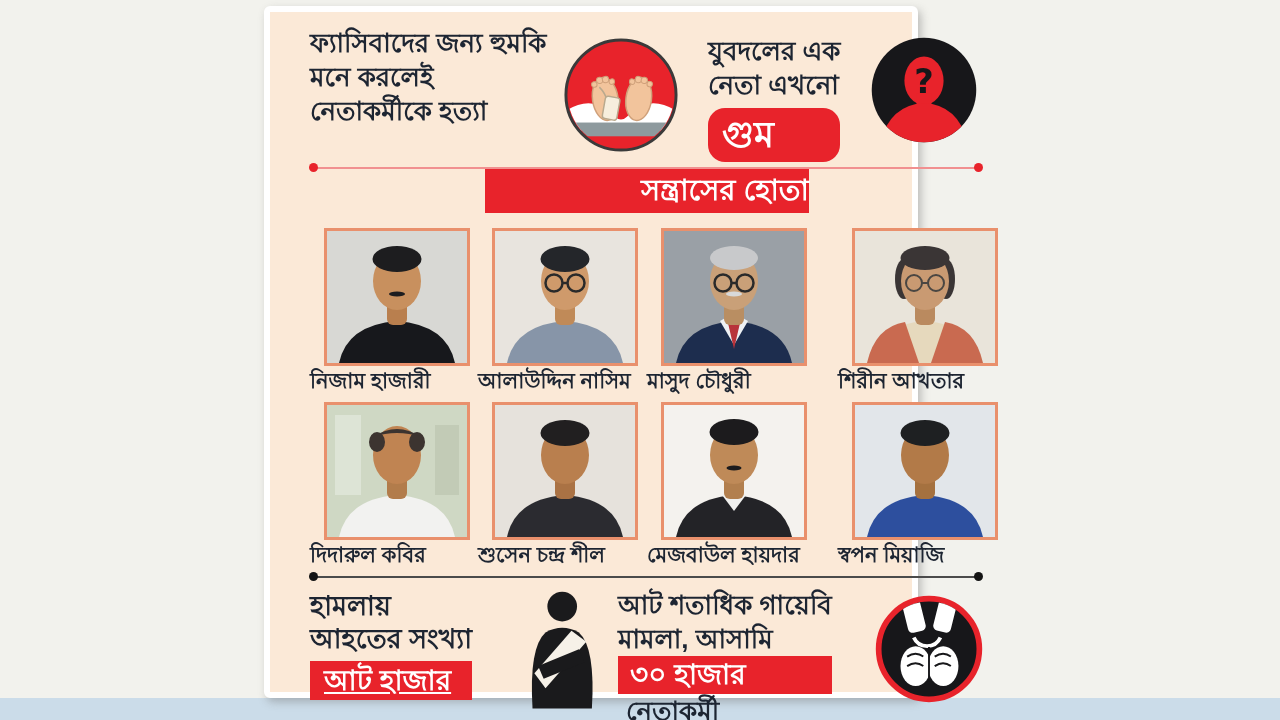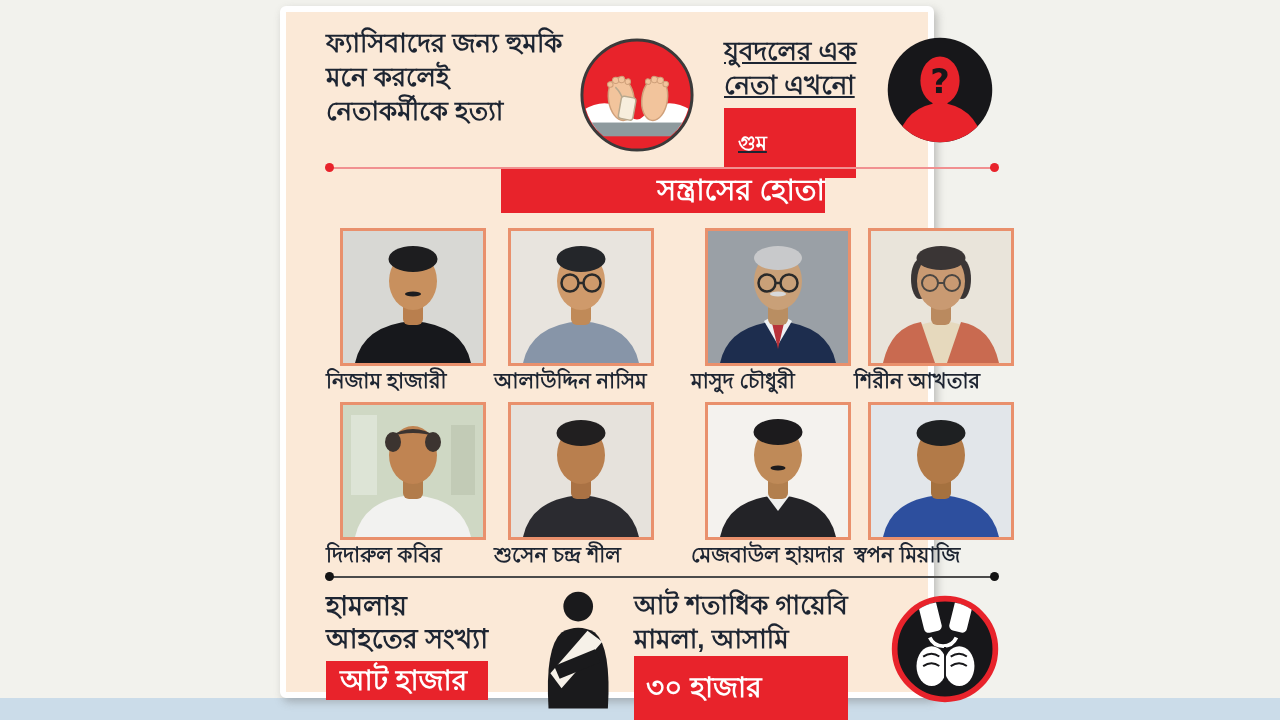--- a/index.html
+++ b/index.html
@@ -1,30 +1,30 @@
 <!DOCTYPE html>
 <html><head>
 <meta charset="utf-8">
 <style>
   * { margin:0; padding:0; box-sizing:border-box; }
   body { font-family:"Liberation Sans","DejaVu Sans",sans-serif; }
   #canvas{ position:relative; width:1280px; height:720px; background:#f2f2ed; overflow:hidden; }
   #bottom-strip{ position:absolute; left:0; top:698px; width:1280px; height:22px; background:#cbdce9; }
-  #panel{ position:absolute; left:280px; top:6px; width:654px; height:692px;
+  #panel{ position:absolute; left:264px; top:6px; width:654px; height:692px;
           background:#fbe9d7; border:6px solid #ffffff; border-radius:6px;
           box-shadow:3px 4px 8px rgba(120,120,120,.45); }
 
   .bn{ color:#1d2532; font-weight:bold; }
   .lines span{ display:block; }
 
   
   #top-left-text{ position:absolute; left:40px; top:14px; font-size:26px; line-height:34px; }
-  #top-right-text{ position:absolute; left:438px; top:22px; font-size:26px; line-height:34px;text-decoration:underline; }
+  #top-right-text{ position:absolute; left:438px; top:22px; font-size:26px; line-height:34px; }
   .badge{ display:inline-block; background:#e8232b; color:#ffffff; font-weight:bold; }
-  #gum-badge{ margin-top:6px; font-size:20px; padding:18px 14px; }
+  #gum-badge{ margin-top:6px; font-size:36px; padding:10px 14px;border-radius:17px; }
 
   .icon-abs{ position:absolute; }
   #dead-body-icon{ left:292px; top:24px; width:118px; height:118px; }
   #missing-icon{ left:598px; top:22px; width:112px; height:112px; }
 
   
   .divider{ position:absolute; }
   .dot{ position:absolute; width:9px; height:9px; border-radius:50%; }
   #divider-top{ left:43px; top:155px; width:666px; height:2px; background:#f19090; }
   #divider-top-dot-l{ left:39px; top:151px; background:#e8232b; }
@@ -33,32 +33,32 @@
   #divider-bottom-dot-l{ left:39px; top:560px; background:#141414; }
   #divider-bottom-dot-r{ left:704px; top:560px; background:#141414; }
 
   #banner{ position:absolute; left:215px; top:157px; width:324px; height:44px;
            background:#e8232b; display:flex; align-items:center; justify-content:flex-end; }
   #banner span{ color:#ffffff; font-size:29px; font-weight:bold; }
 
   
   .person{ position:absolute; width:146px; height:172px; }
   .r1{ top:216px; } .r2{ top:390px; }
-  .c1{ left:54px; } .c2{ left:222px; } .c3{ left:391px;margin-left:28px; } .c4{ left:559px;margin-left:23px; }
+  .c1{ left:54px; } .c2{ left:222px; } .c3{ left:391px; } .c4{ left:559px;margin-left:23px; }
   .photo{ width:146px; height:138px; border:3px solid #e9906c; background:#ddd; overflow:hidden; }
   .photo svg{ display:block; width:100%; height:100%; }
   .caption{ position:absolute; top:140px; left:-14px; width:174px; 
             font-size:21px; line-height:26px; }
 
   
   #bottom-left-text{ position:absolute; left:40px; top:578px; font-size:27px; line-height:33px; }
-  #eight-thousand-badge{ margin-top:5px; font-size:28px; padding:3px 14px; }
+  #eight-thousand-badge{ margin-top:5px; font-size:28px; padding:3px 14px;text-decoration:underline; }
   #injured-icon{ left:244px; top:576px; width:102px; height:118px; }
   #bottom-mid-text{ position:absolute; left:348px; top:576px; font-size:26px; line-height:34px; }
-  #thirty-thousand-badge{ font-size:28px; padding:15px 12px; vertical-align:middle; }
+  #thirty-thousand-badge{ font-size:28px; padding:2px 12px; vertical-align:middle; }
   #after-badge{ font-size:26px; vertical-align:middle; margin-left:8px; }
   #cuffs-icon{ left:602px; top:580px; width:114px; height:114px; }
 </style>
 </head>
 <body>
 
 <div id="canvas">
   <div id="bottom-strip"></div>
 
   <div id="panel">

